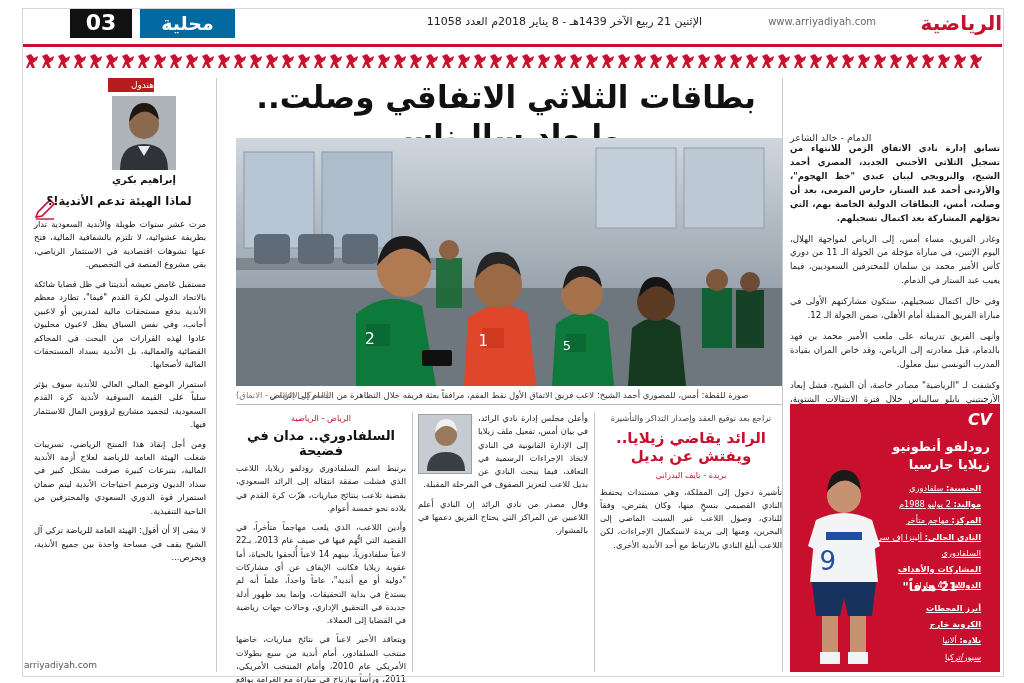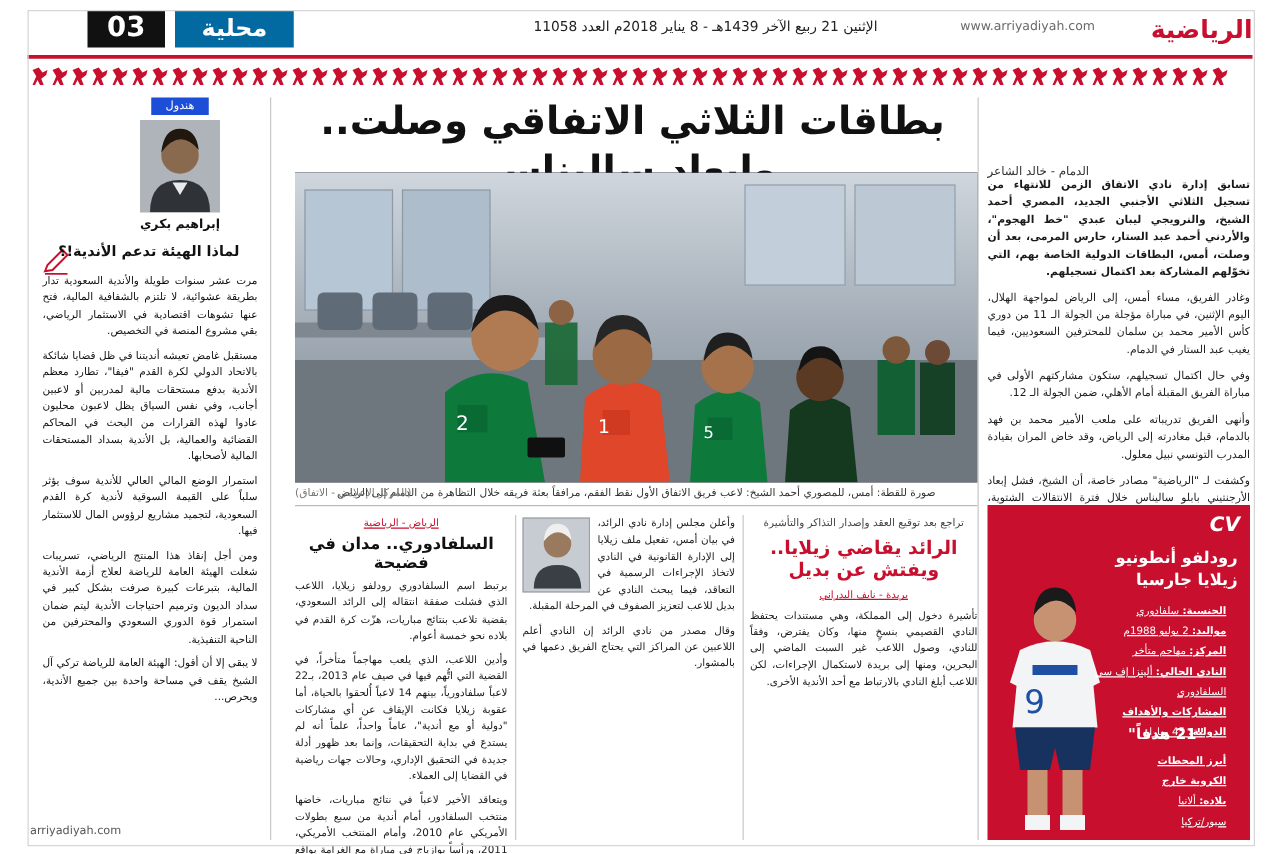--- a/index.html
+++ b/index.html
@@ -29,36 +29,36 @@
   .photo-cap{position:absolute;left:236px;top:390px;width:546px;text-align:center;font-size:8.5px;color:#333;}
   .photo-credit{position:absolute;left:236px;top:390px;font-size:8.5px;color:#777;}
 
   
   .col-right{position:absolute;left:790px;top:142px;width:210px;font-size:8.6px;line-height:1.62;text-align:justify;color:#1a1a1a;}
   .col-right p{margin:0 0 7px 0;}
   .col-right .lead{font-weight:bold;}
 
   
   .opinion{position:absolute;left:24px;top:78px;width:186px;}
-  .op-tag{position:absolute;left:97px;top:0px;width:46px;height:14px;background:#1d4ed8;color:#fff;font-size:9px;text-align:center;line-height:14px;}
+  .op-tag{position:absolute;left:84px;top:0px;width:46px;height:14px;background:#b91c1c;color:#fff;font-size:9px;text-align:right;line-height:14px;}
   .op-photo{position:absolute;left:88px;top:18px;width:64px;height:74px;background:#b9bec4;overflow:hidden;}
   .op-name{position:absolute;left:72px;top:96px;width:96px;text-align:center;font-size:10px;font-weight:bold;}
   .op-title{position:absolute;left:10px;top:116px;width:170px;text-align:center;font-size:11.5px;font-weight:bold;color:#111;}
   .op-body{position:absolute;left:10px;top:140px;width:172px;font-size:8.4px;line-height:1.6;text-align:justify;}
   .op-body p{margin:0 0 6px 0;}
   .op-pen{position:absolute;left:8px;top:118px;width:26px;height:26px;}
   .site-foot{position:absolute;left:24px;top:660px;font-size:9px;color:#555;direction:ltr;}
 
   
   .hr-mid{position:absolute;left:236px;top:404px;width:546px;height:1px;background:#bbb;}
   .vline{position:absolute;width:1px;background:#c9c9c9;}
 
   .story{position:absolute;}
   .story h3{margin:0 0 4px 0;font-size:13px;font-weight:bold;color:#111;text-align:center;}
-  .story .kicker{font-size:8.2px;color:#c8102e;text-align:center;margin:0 0 3px 0;text-decoration:underline;}
+  .story .kicker{font-size:8.2px;color:#c8102e;text-align:center;margin:0 0 3px 0;}
   .story .sub{font-size:8.4px;color:#444;text-align:center;margin:0 0 4px 0;}
   .story p{margin:0 0 6px 0;font-size:8.3px;line-height:1.6;text-align:justify;color:#1a1a1a;}
 
   .story-a{left:236px;top:412px;width:170px;}
   .story-b{left:418px;top:412px;width:170px;}
   .story-c{left:600px;top:412px;width:182px;}
 
   .mug{width:52px;height:58px;background:#c9ced3;border:1px solid #9aa0a6;float:left;margin:2px 6px 4px 0;}
 
   

